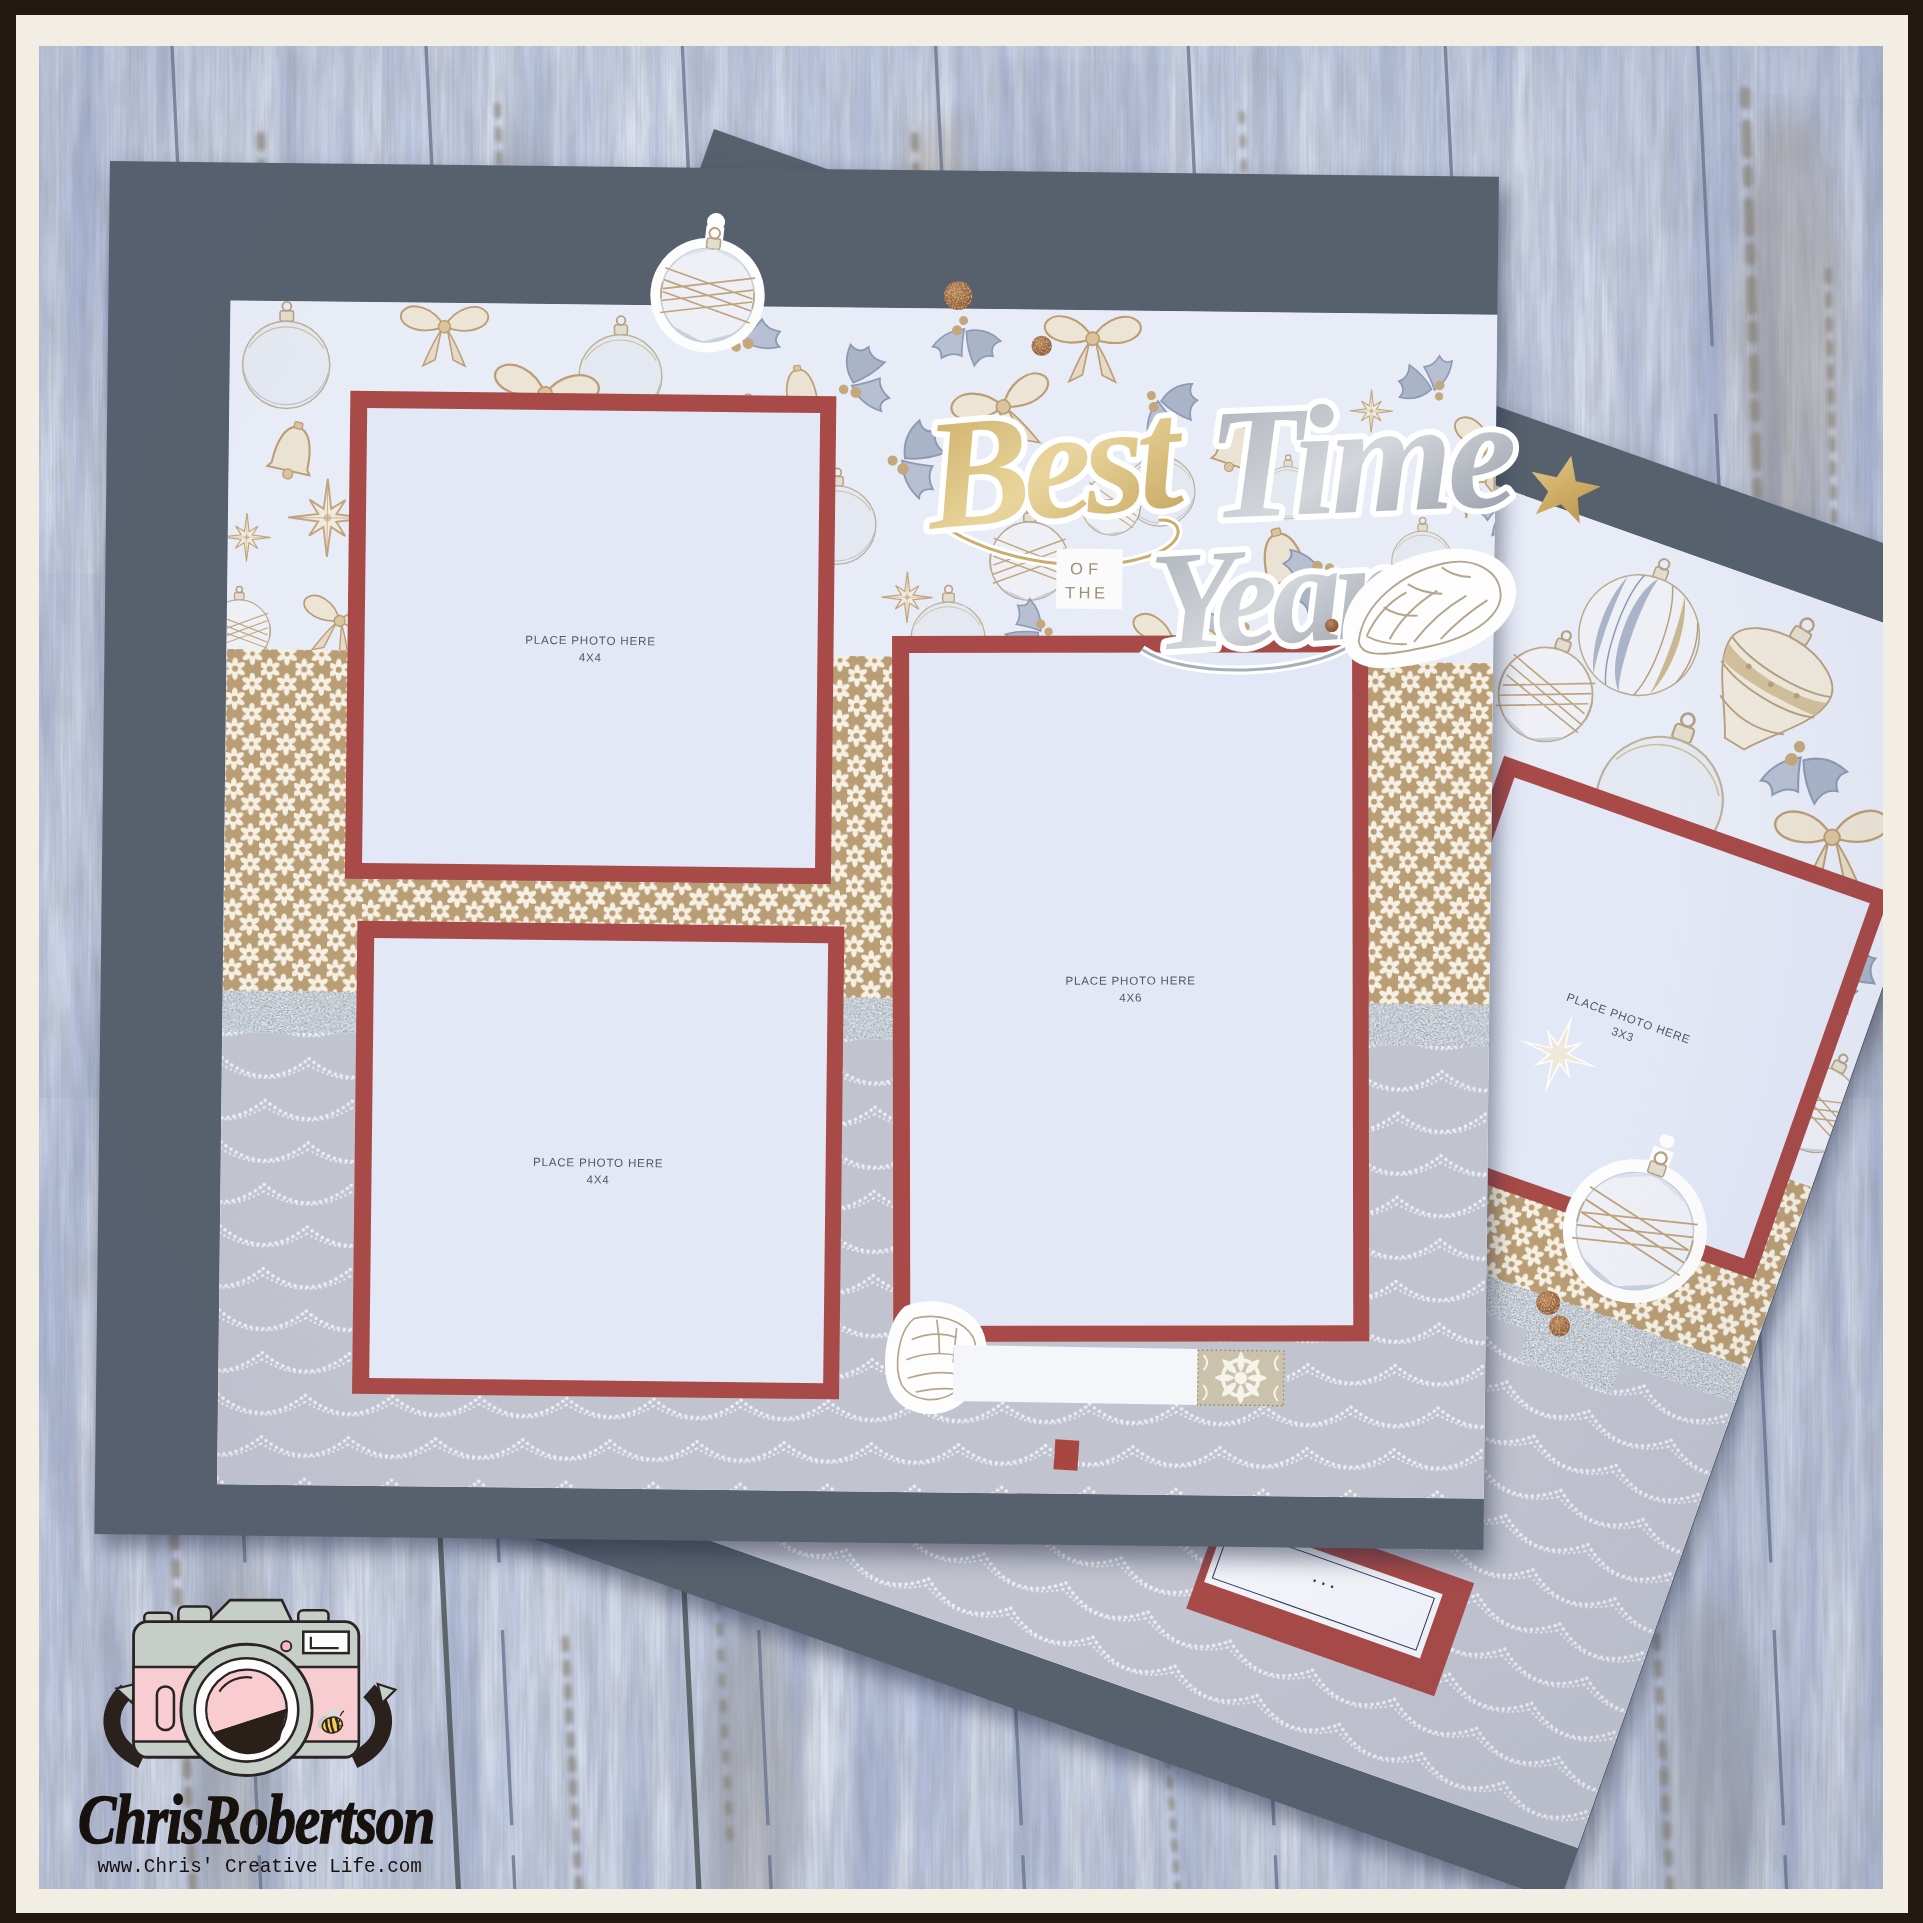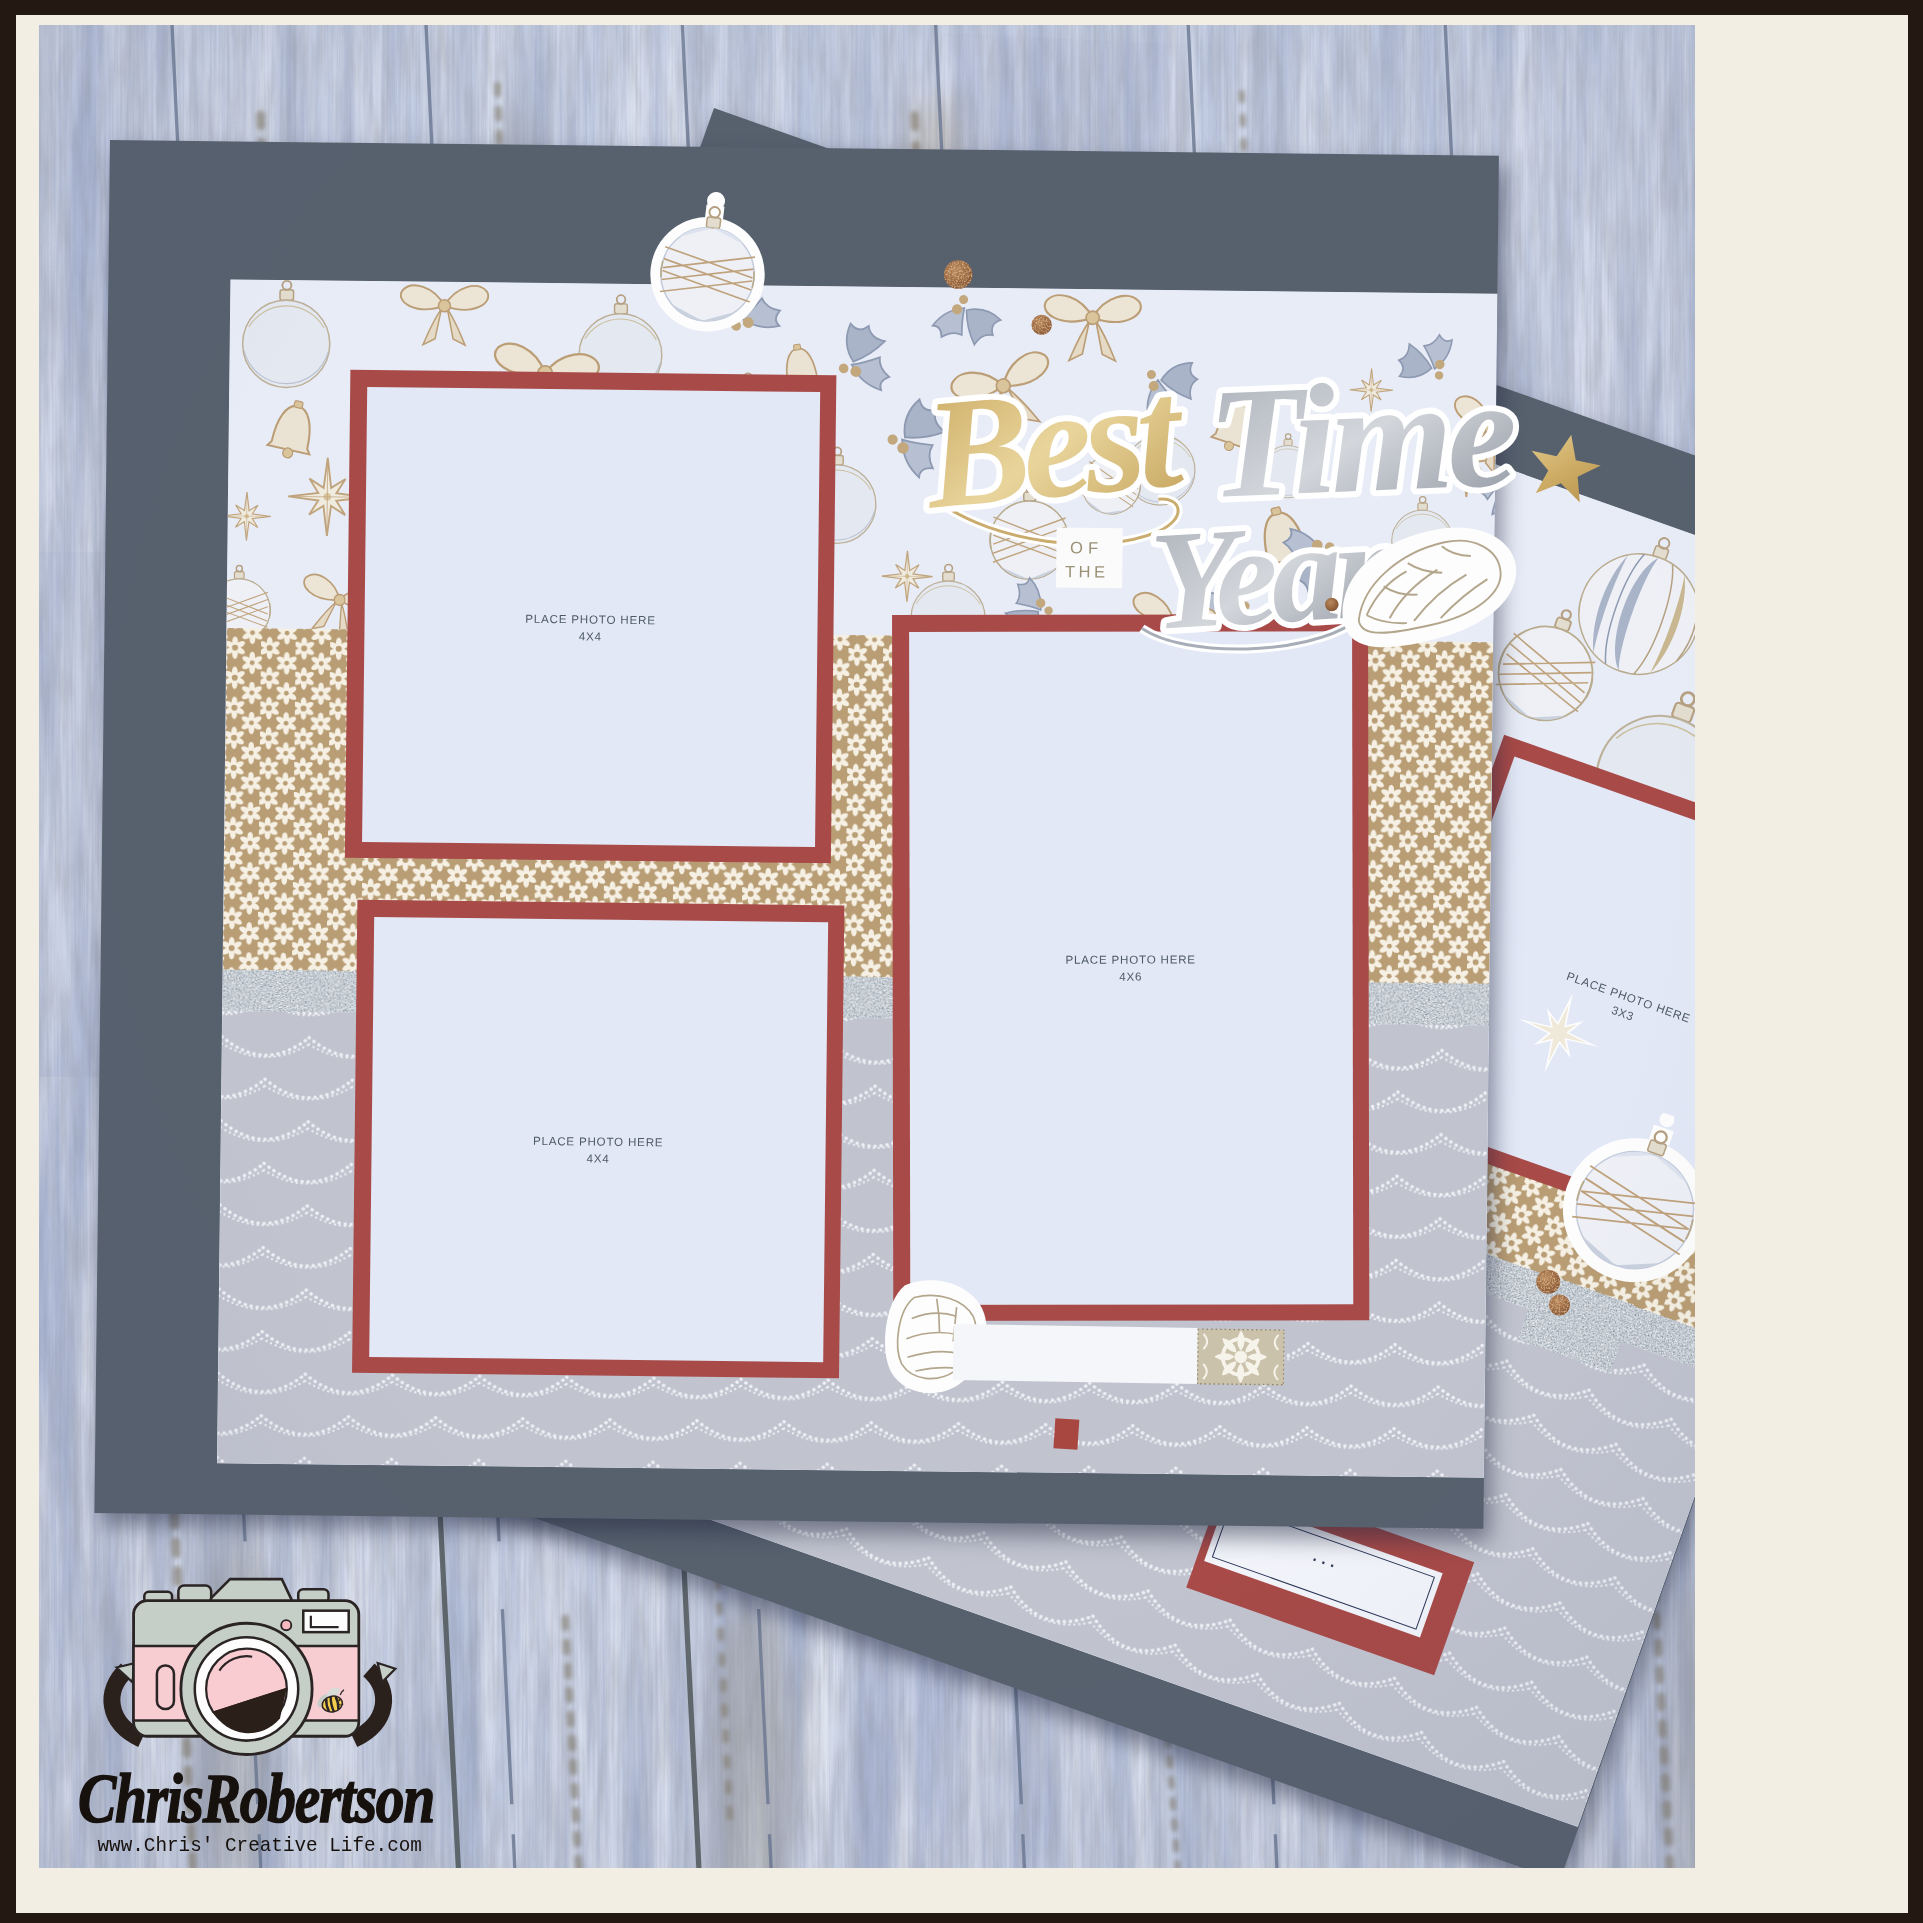--- a/index.html
+++ b/index.html
@@ -1,18 +1,18 @@
 <!DOCTYPE html>
 <html style="font-size:12px"><head>
 <meta charset="utf-8">
 <style>
 html,body{margin:0;padding:0}
 body{width:1924px;height:1924px;background:#241812;font-family:"Liberation Sans",sans-serif;position:relative;overflow:hidden}
 .mat{position:absolute;left:16px;top:15px;right:16.5px;bottom:11.3px;background:#f2eee4}
-.photo{position:absolute;left:39px;top:25px;width:1656px;height:1843px;overflow:hidden;background:#b7c2dc}
+.photo{position:absolute;left:39px;top:46px;width:1844px;height:1843px;overflow:hidden;background:#b7c2dc}
 .page{position:absolute;transform-origin:0 0}
 .front{left:71px;top:115px;width:1389px;height:1373px;background:#57616e;transform:rotate(0.65deg);z-index:2;box-shadow:6px 12px 22.5px rgba(32,38,62,.5)}
 .back{left:675px;top:83px;width:1389px;height:1389px;background:#57616e;transform:rotate(19.5deg);z-index:1;box-shadow:6px 12px 22.5px rgba(32,38,62,.5)}
 .paper{position:absolute;overflow:hidden;background:#e8ecf7}
 .mats{position:absolute;background:#a74a48}
 .matw{position:absolute;left:16.5px;top:16.5px;right:16.5px;bottom:16.5px;background:#e2e8f6;color:#4f5b67;text-align:center}
 .pht{font-size:11.6px;letter-spacing:0.8px;line-height:17.3px;color:#4e5a66}
 .ovl{position:absolute;z-index:3}
 </style>
 </head>

